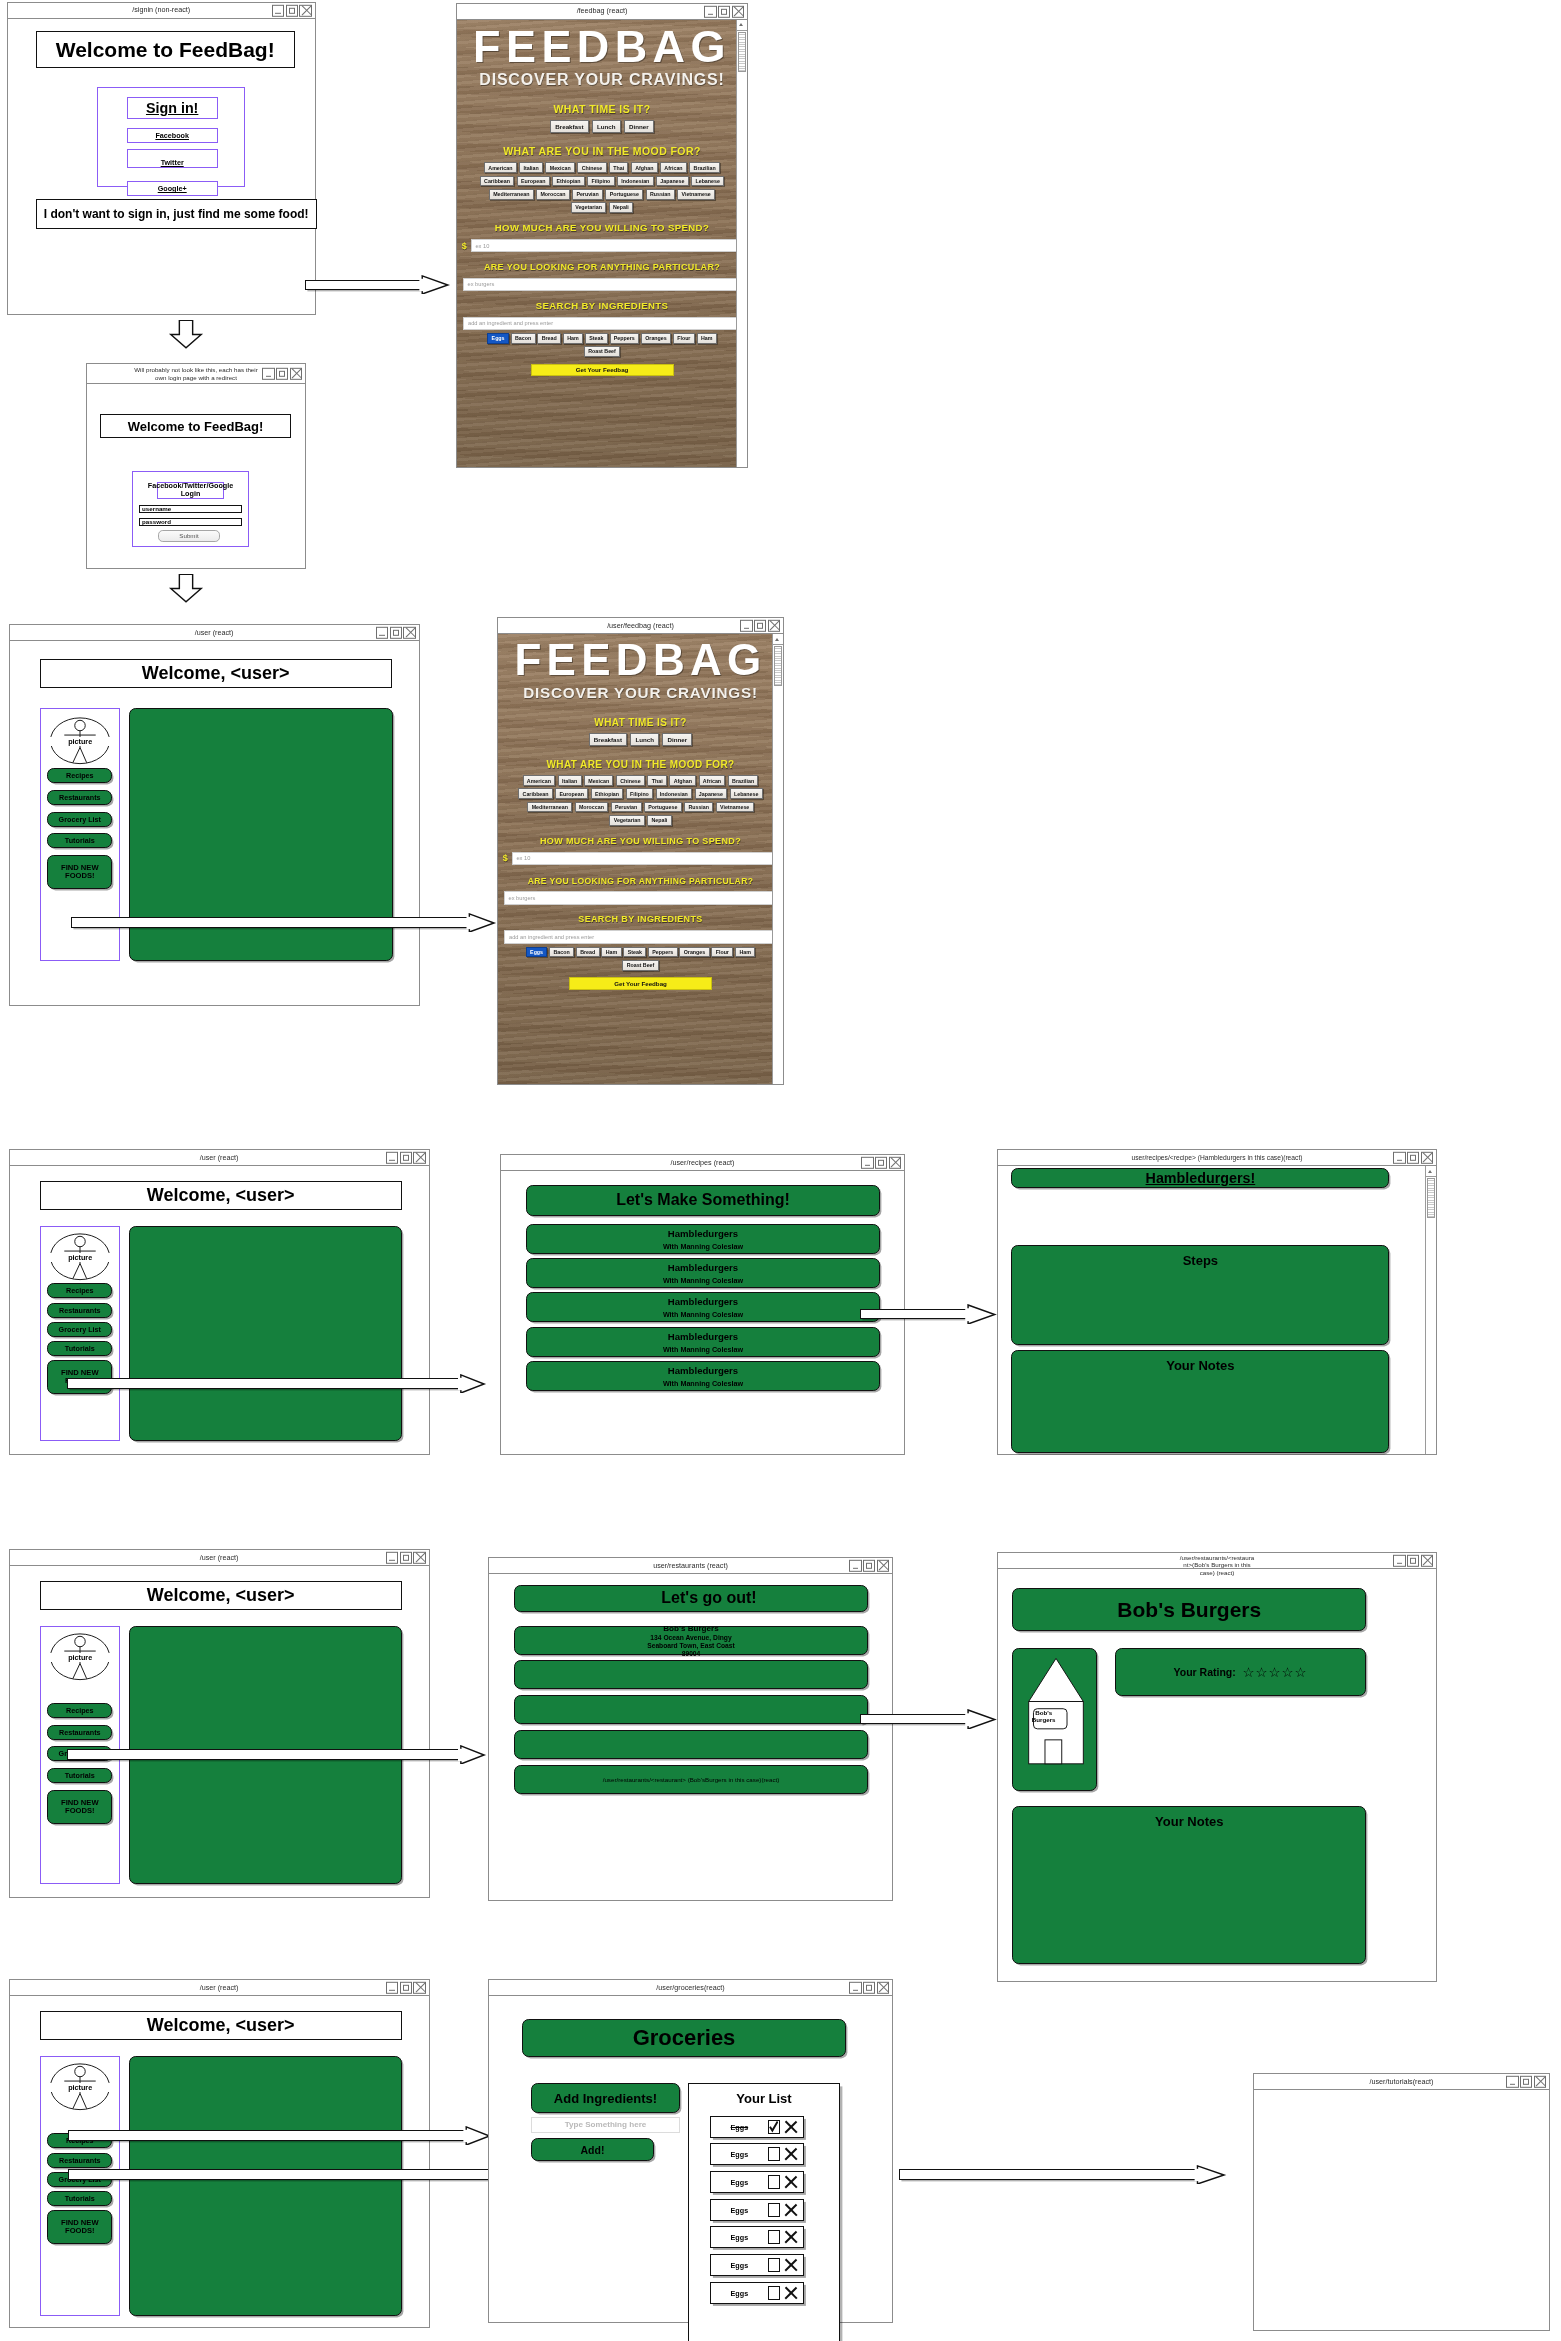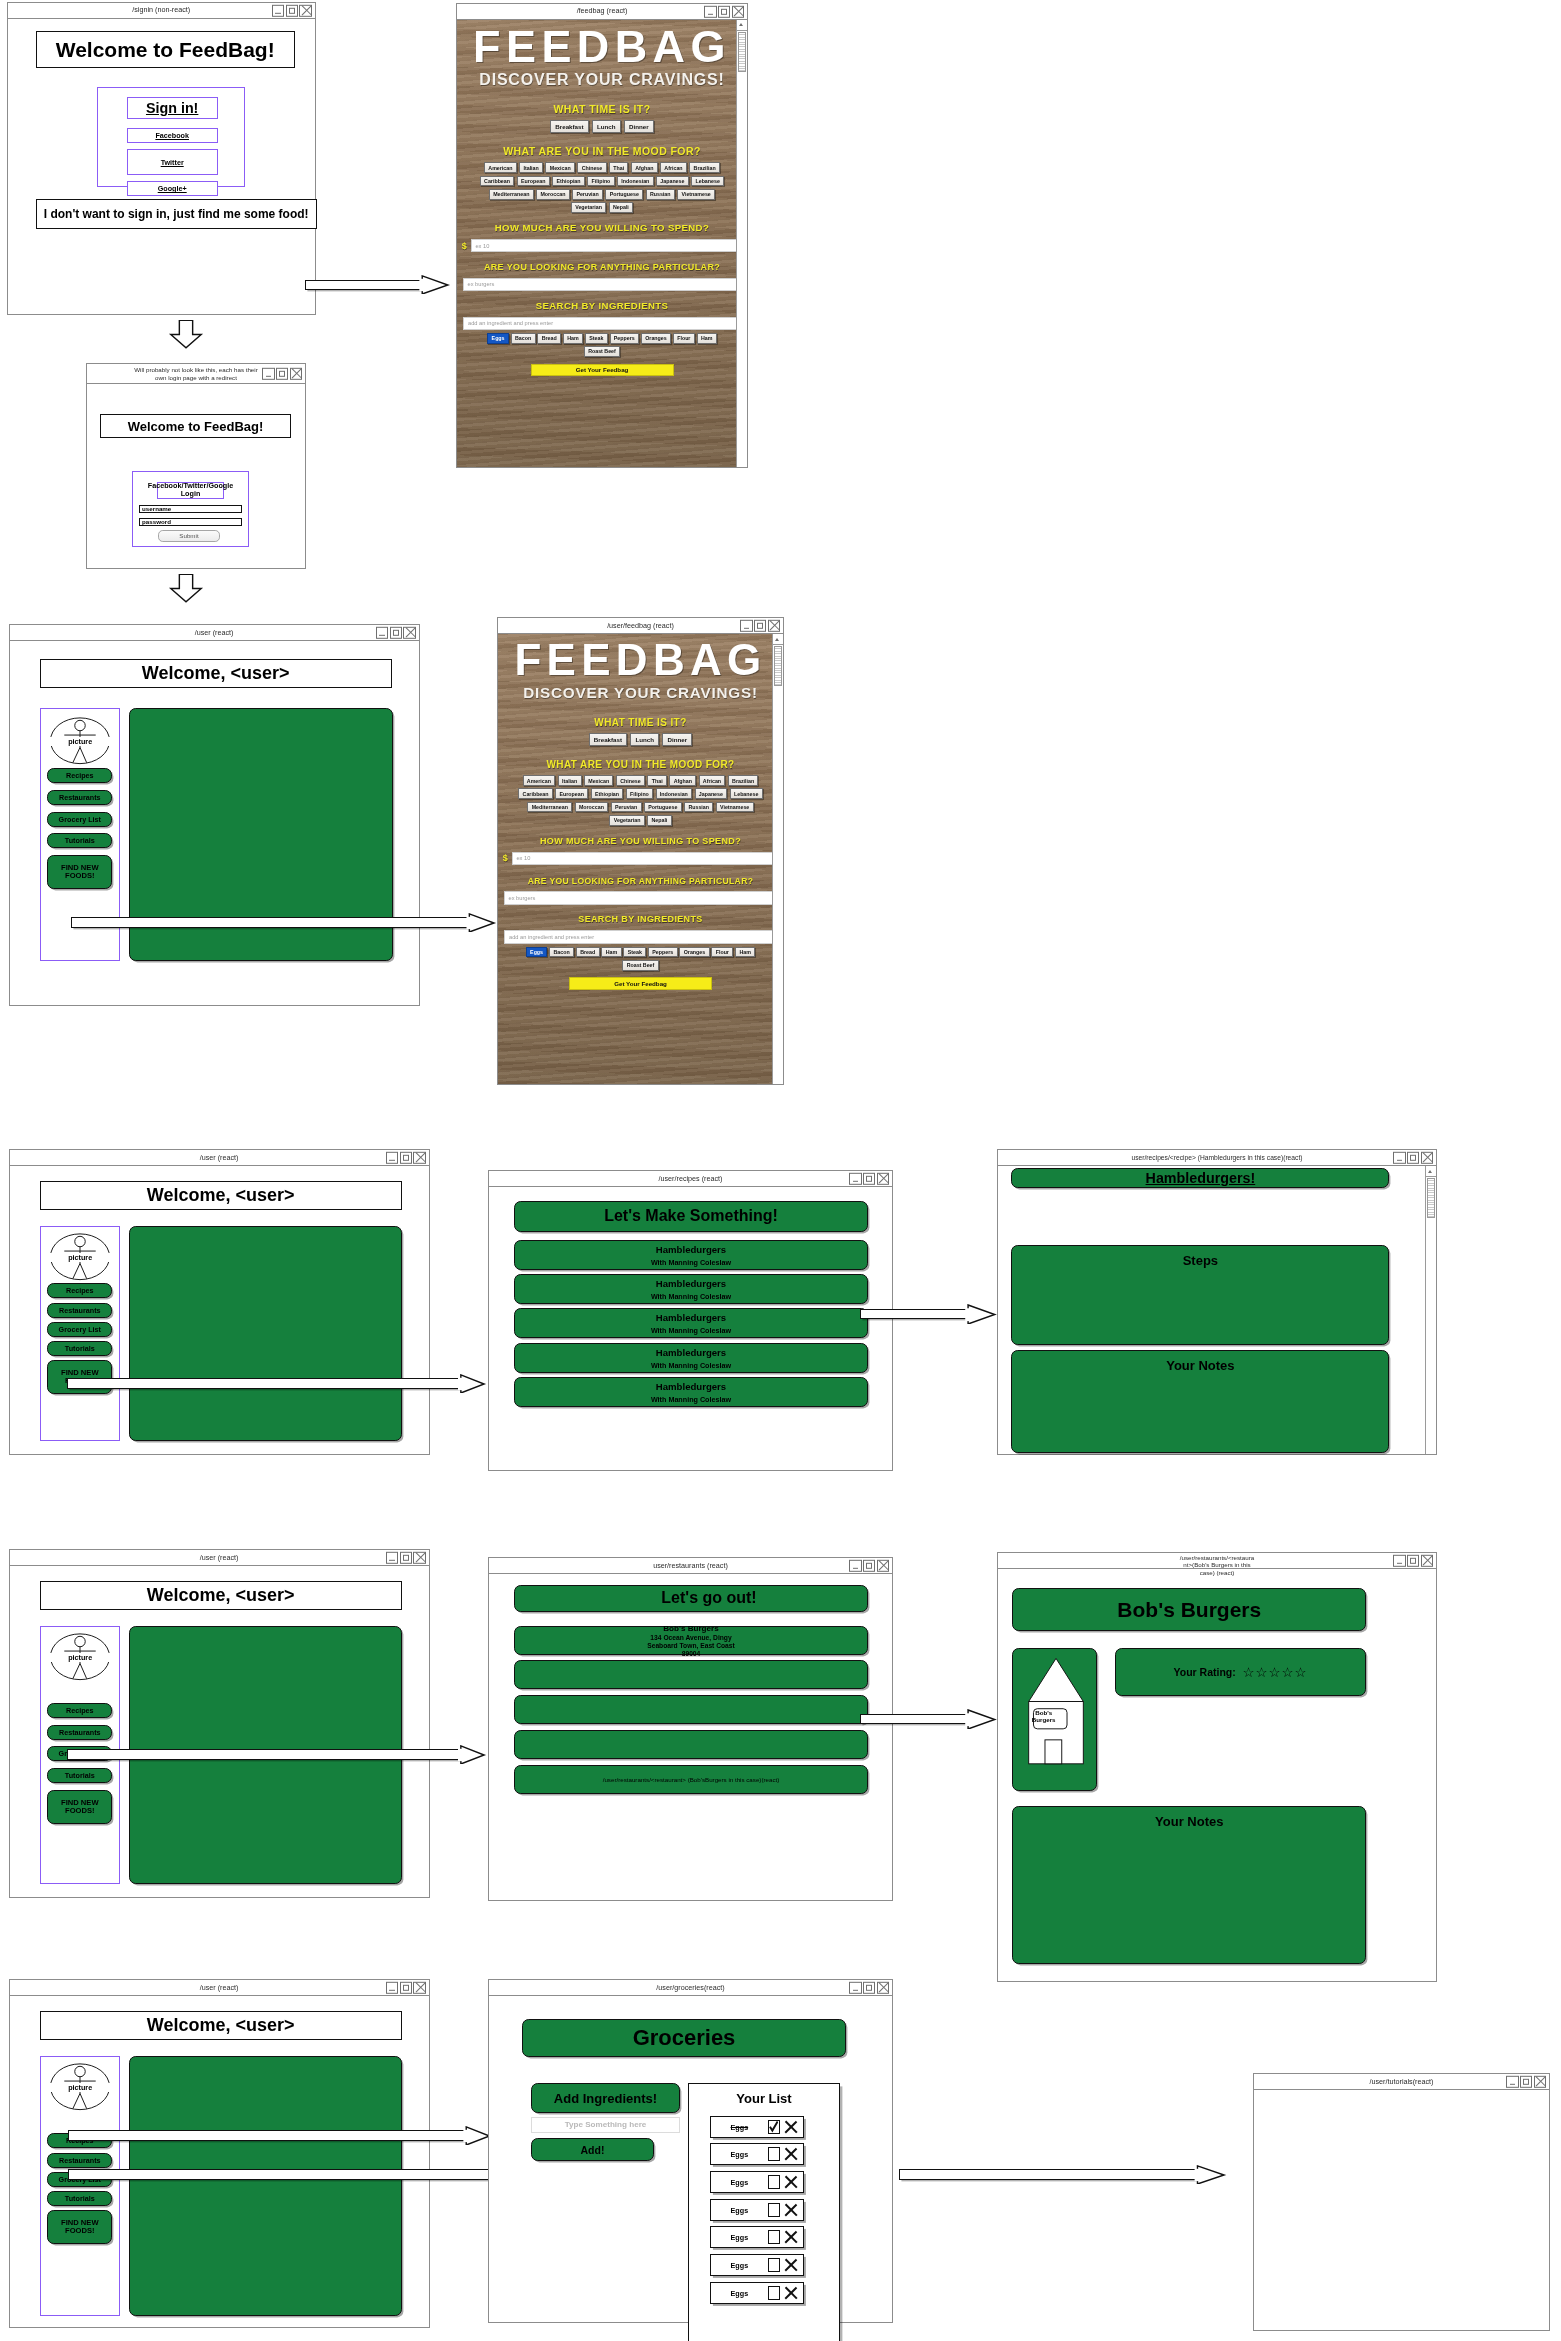--- a/index.html
+++ b/index.html
@@ -111,21 +111,21 @@
       <span>Welcome to FeedBag!</span>
     </div>
 
     <div class="thinbox" style="left:89px;top:68px;width:148px;height:100px;">
       <div class="thinbox ctr" style="left:29px;top:9px;width:91px;height:21.5px;font-size:14.3px;font-weight:bold;text-decoration:underline;">
         <span>Sign in!</span>
       </div>
       <div class="thinbox ctr" style="left:29px;top:40px;width:91px;height:15.3px;font-size:7.2px;font-weight:bold;text-decoration:underline;">
         <span>Facebook</span>
       </div>
-      <div class="thinbox ctr" style="left:29px;top:61px;width:91px;height:26px;font-size:7.2px;font-weight:bold;text-decoration:underline;">
+      <div class="thinbox ctr" style="left:29px;top:61px;width:91px;height:19px;font-size:7.2px;font-weight:bold;text-decoration:underline;align-items:flex-end;">
         <span>Twitter</span>
       </div>
       <div class="thinbox ctr" style="left:29px;top:93px;width:91px;height:15.3px;font-size:7.2px;font-weight:bold;text-decoration:underline;">
         <span>Google+</span>
       </div>
       <div class="btn-grey" style="left:25px;top:118px;width:98px;height:14.3px;font-size:6.2px;">
         <span>Submit</span>
       </div>
     </div>
 
@@ -482,21 +482,21 @@
 </div>
 
 <div class="arrow" style="left:67px;top:1374px;width:421px;height:19px;">
   <div class="shaft" style="top:4.3px;width:397px;height:10.5px;"></div>
   <svg width="421" height="19" style="position:absolute;left:0;top:0;" viewBox="0 0 880 40">
     <polygon points="826,2 875,21 826,40" fill="#fff" stroke="#111" stroke-width="3"></polygon>
     <rect x="820" y="8" width="12" height="26" fill="#fff" stroke="none"></rect>
   </svg>
 </div>
 
-<div class="win" style="left:488px;top:1154px;width:405px;height:301px;margin-top:16px;">
+<div class="win" style="left:500px;top:1154px;width:405px;height:301px;">
   <div class="win-titlebar">
     <div class="win-title">/user/recipes (react)</div>
     <div class="win-buttons">
       <div class="wb min"></div>
       <div class="wb max"></div>
       <div class="wb close"></div>
     </div>
   </div>
   <div class="win-body">
     <div class="rbox ctr" style="left:25px;top:13.4px;width:354px;height:31px;font-size:16px;font-weight:bold;">

